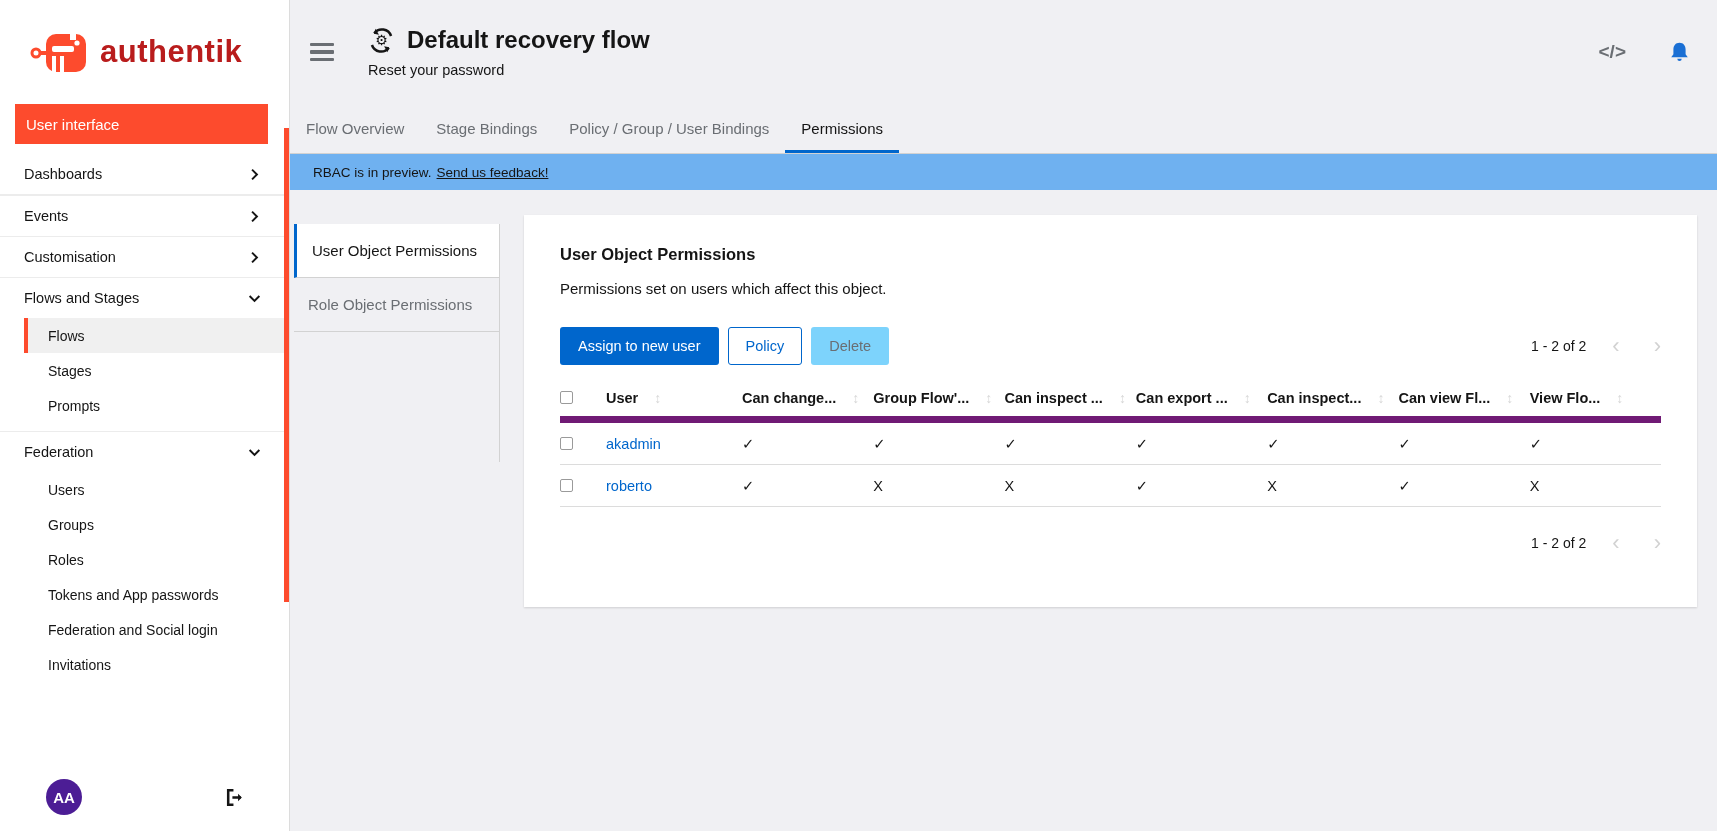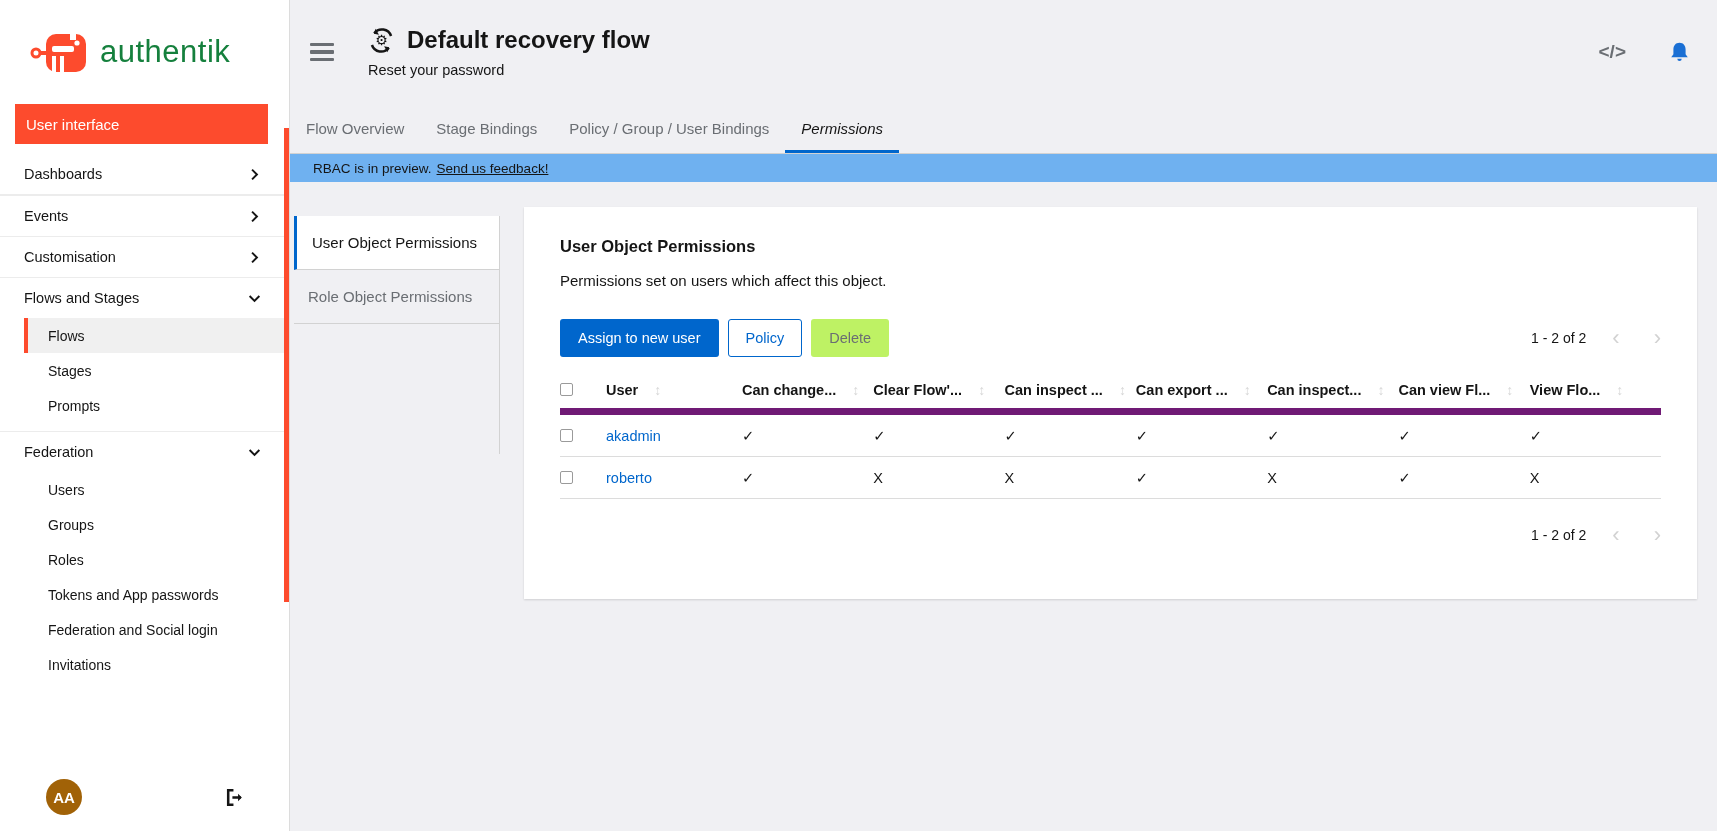--- a/index.html
+++ b/index.html
@@ -5,55 +5,55 @@
   * { margin:0; padding:0; box-sizing:border-box; }
   html,body { width:1717px; height:831px; overflow:hidden;
     font-family:"Liberation Sans", sans-serif; color:#151515; background:#f0f0f3; }
   .app { display:flex; width:100%; height:100%; }
 
   
   .sidebar { position:relative; width:290px; min-width:290px; height:100%;
     background:#ffffff; border-right:1px solid #dcdcdc; display:flex; flex-direction:column; }
   .accent-bar { position:absolute; right:0; top:128px; width:5px; height:474px; background:#fd4b2d; }
   .logo { display:flex; align-items:center; gap:6px; padding:30px 0 26px 30px; cursor:pointer; }
-  .logo-text { font-size:31px; font-weight:normal; color:#15803d; letter-spacing:.5px; }
+  .logo-text { font-size:31px; font-weight:bold; color:#b91c1c; letter-spacing:.5px; }
   .ui-block { margin:4px 21px 10px 15px; height:40px; background:#fd4b2d; color:#fff;
     display:flex; align-items:center; padding-left:11px; font-size:15px; cursor:pointer; }
   nav { flex:1; overflow:hidden; }
   .sep { height:1px; background:#ececec; }
   .nav-item { display:flex; align-items:center; justify-content:space-between;
     height:40px; padding:0 28px 0 24px; font-size:14.5px; cursor:pointer; }
   .sub-item { display:flex; align-items:center; height:35px; margin-left:24px;
     border-left:4px solid transparent; padding-left:20px; font-size:14px; cursor:pointer; }
   .sub-item.active { border-left-color:#fd4b2d; background:#f0f0f0; }
   .nav-gap { height:8px; }
   .sidebar-footer { display:flex; align-items:center; justify-content:space-between;
     padding:10px 44px 16px 46px; }
-  .avatar { width:36px; height:36px; border-radius:50%; background:#a16207; color:#fff;
+  .avatar { width:36px; height:36px; border-radius:50%; background:#4c1d95; color:#fff;
     display:flex; align-items:center; justify-content:center; font-size:15px; font-weight:bold; cursor:pointer; }
 
   
   .main { flex:1; display:flex; flex-direction:column; background:#f0f0f3; min-width:0; }
   .topbar { height:104px; display:flex; align-items:center; padding:0 26px 0 20px; }
   .hamburger { display:flex; flex-direction:column; gap:4px; margin-right:34px; cursor:pointer; }
   .hamburger i { display:block; width:24px; height:3.5px; background:#6a6e73; border-radius:1px; }
   .title-wrap { display:flex; flex-direction:column; }
   .title-row { display:flex; align-items:center; gap:12px; }
   .page-title { font-size:24px; font-weight:600; }
   .page-subtitle { font-size:14.5px; margin-top:8px; }
   .top-spacer { flex:1; }
   .code-icon { font-size:19px; font-weight:bold; color:#6a6e73; margin-right:42px; cursor:pointer;
     font-family:"Liberation Sans", sans-serif; }
   .bell { cursor:pointer; }
 
   .tabbar { display:flex; height:50px; border-bottom:1px solid #d2d2d2; }
   .tab { display:flex; align-items:center; padding:0 16px; font-size:15px; color:#6a6e73; cursor:pointer; }
-  .tab.active { color:#151515; box-shadow:inset 0 -3px 0 0 #0066cc;font-style:italic; }
-
-  .banner { height:28px; background:#6fb1f0; display:flex; align-items:center;
+  .tab.active { color:#151515; box-shadow:inset 0 -3px 0 0 #0066cc; }
+
+  .banner { height:36px; background:#6fb1f0; display:flex; align-items:center;
     padding-left:23px; font-size:13.5px; }
   .banner a { color:#151515; text-decoration:underline; margin-left:5px; cursor:pointer; }
 
   .content { flex:1; display:flex; align-items:flex-start; padding:25px 20px 0 4px; }
 
   
   .side-tabs { width:206px; min-width:206px; margin-top:9px; border-right:1px solid #d2d2d2; height:238px; }
   .side-tab { padding:18px 14px; font-size:15px; color:#6a6e73; border-bottom:1px solid #d2d2d2; cursor:pointer; }
   .side-tab.active { background:#ffffff; border-left:3px solid #0066cc; color:#151515; padding-left:15px; }
 
@@ -61,21 +61,21 @@
   .card { flex:1; margin-left:24px; background:#ffffff; min-height:392px;
     box-shadow:0 1px 2px rgba(3,3,3,.14); padding:30px 36px 34px 36px; }
   .card-title { font-size:16.5px; font-weight:bold; margin-bottom:16px; }
   .card-desc { font-size:15px; margin-bottom:30px; }
   .toolbar { display:flex; align-items:center; justify-content:space-between; margin-bottom:14px; }
   .btn-group { display:flex; gap:9px; }
   .btn { font-family:Liberation Sans, sans-serif; font-size:14.5px; padding:10px 17px;
     border-radius:3px; border:1px solid transparent; cursor:pointer; }
   .btn.primary { background:#0066cc; color:#fff; }
   .btn.secondary { background:#fff; color:#0066cc; border-color:#0066cc; }
-  .btn.disabled { background:#bef264; color:#6a6e73; cursor:default; }
+  .btn.disabled { background:#7dd3fc; color:#6a6e73; cursor:default; }
   .pagination { display:flex; align-items:center; font-size:14px; }
   .pg-arrow { color:#d2d2d2; font-size:22px; line-height:14px; cursor:pointer; }
   .pg-prev { margin-left:26px; }
   .pg-next { margin-left:34px; }
   .pagination.bottom { justify-content:flex-end; margin-top:28px; }
 
   
   .table { display:grid; grid-template-columns:46px 136px repeat(7, 1fr); }
   .th, .td { display:flex; align-items:center; }
   .th { font-size:14.5px; font-weight:bold; height:44px; border-bottom:7px solid #701a75; gap:16px; }
@@ -257,21 +257,21 @@
             </div>
           <div class="th">
               <span>User</span>
               <span class="sort-icon">↕</span>
             </div>
           <div class="th">
               <span>Can change...</span>
               <span class="sort-icon">↕</span>
             </div>
           <div class="th">
-              <span>Clear Flow'...</span>
+              <span>Group Flow'...</span>
               <span class="sort-icon">↕</span>
             </div>
           <div class="th">
               <span>Can inspect ...</span>
               <span class="sort-icon">↕</span>
             </div>
           <div class="th">
               <span>Can export ...</span>
               <span class="sort-icon">↕</span>
             </div>

